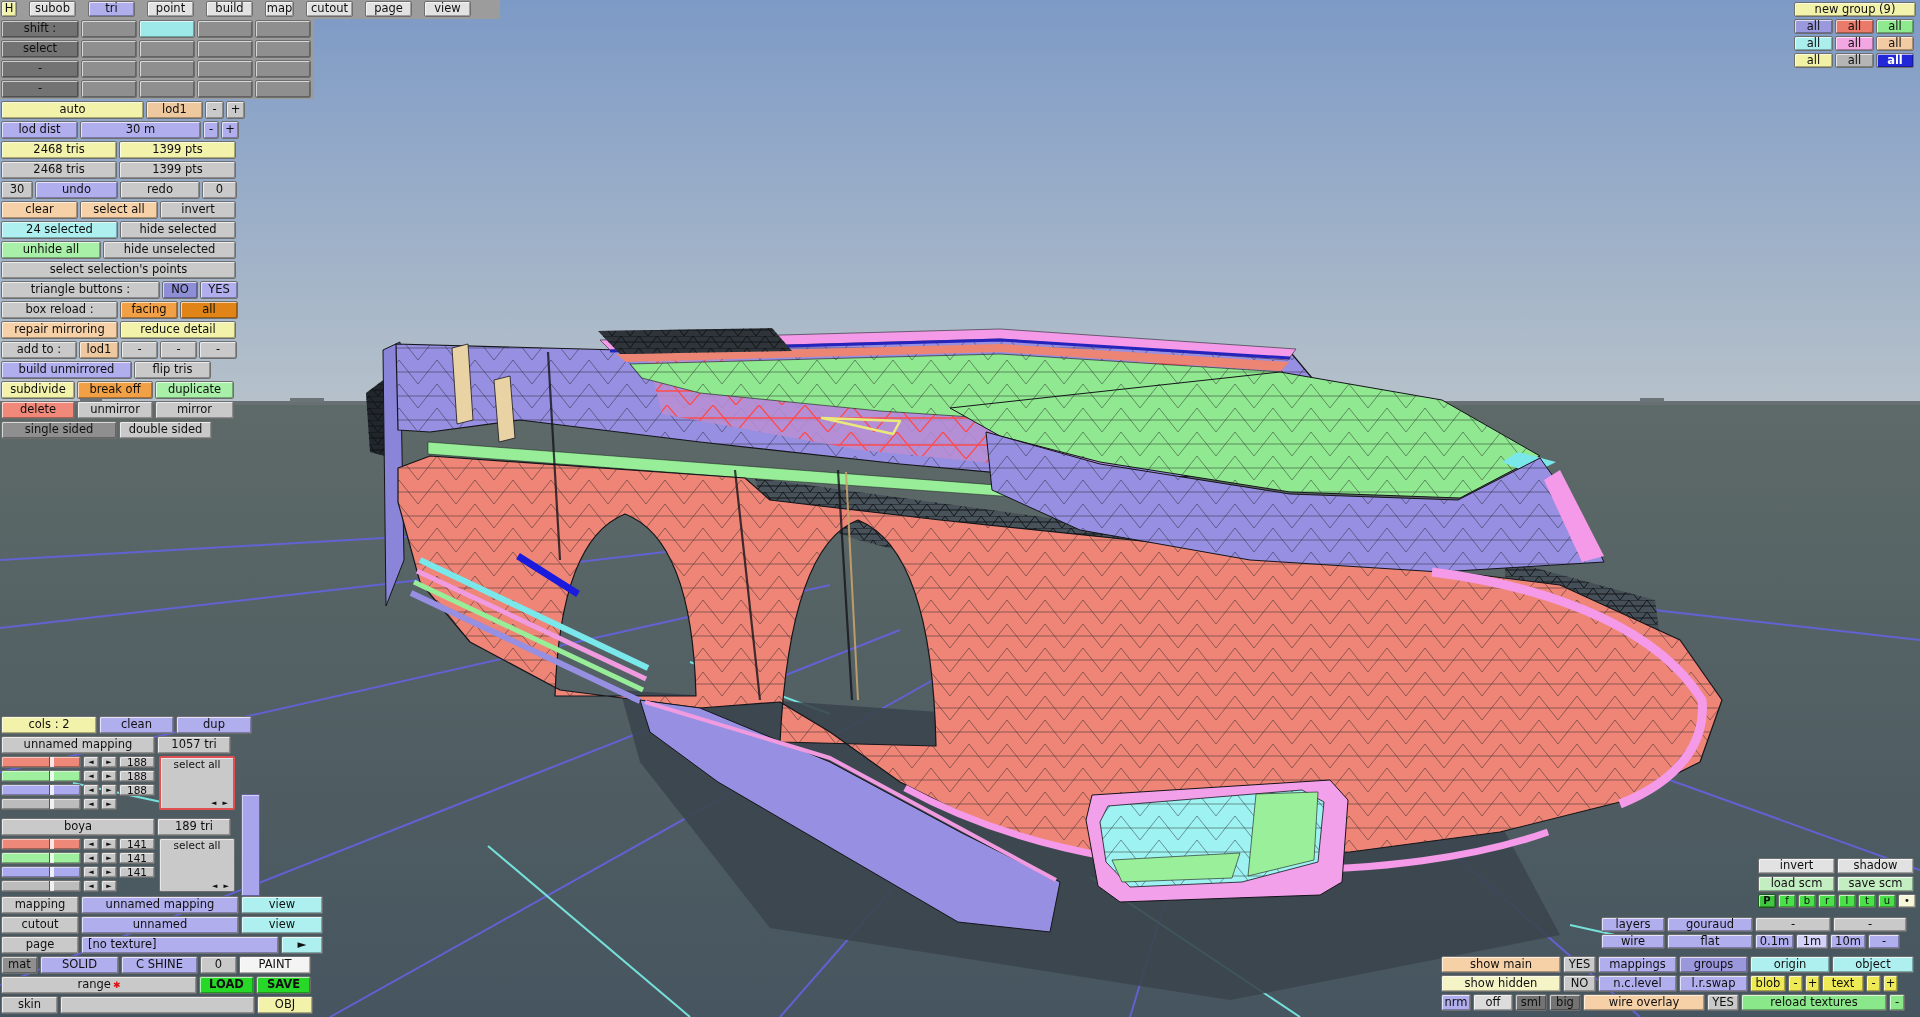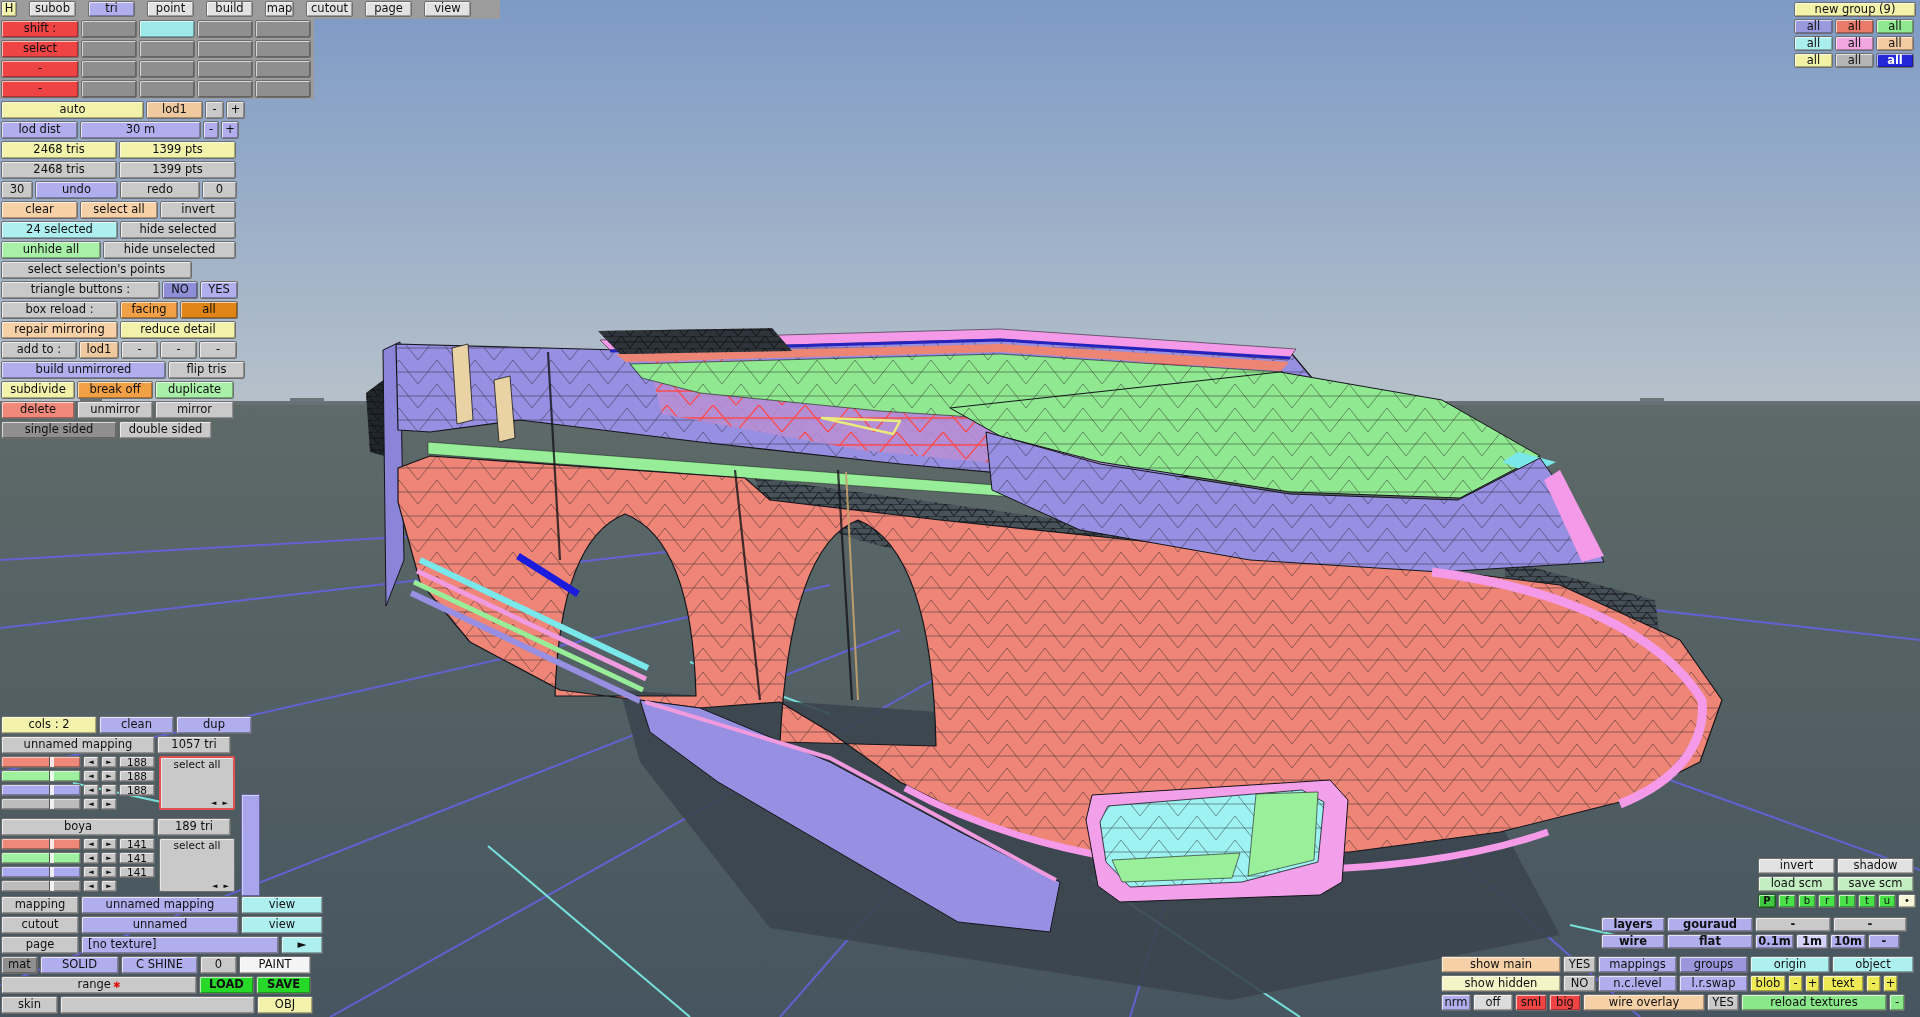--- a/index.html
+++ b/index.html
@@ -5,21 +5,21 @@
   html,body{margin:0;padding:0;background:#30363c;}
   .screen{position:relative;width:1920px;height:1017px;overflow:hidden;
     font-family:"DejaVu Sans","Liberation Sans",sans-serif;font-size:11.5px;color:#101010;}
   #vp{position:absolute;left:0;top:0;width:1920px;height:1017px;}
   .p{position:absolute;}
   .row{display:flex;gap:2px;margin-bottom:2px;}
   .b{box-sizing:border-box;height:18px;display:flex;align-items:center;justify-content:center;
      background:#c9c9c9;border:1px solid #6e6e6e;border-radius:2px;
      box-shadow:inset 1px 1px 0 rgba(255,255,255,.65),inset -1px -1px 0 rgba(0,0,0,.3);
      white-space:nowrap;overflow:hidden;line-height:1;}
-  .gy{background:#c9c9c9}.gy2{background:#ef4444}.gy3{background:#8f8f8f}
+  .gy{background:#c9c9c9}.gy2{background:#737373}.gy3{background:#8f8f8f}
   .yl{background:#f2f2aa}.ylB{background:#eeea55}.ylP{background:#f4f4c6}
   .pu{background:#b1aeee}.pu2{background:#9a97dd}.puS{background:#d4d2f8}
   .cy{background:#aef0f0}.pe{background:#f6d0a6}.or{background:#f2a045}.or2{background:#e08418}
   .gn{background:#a8efa8}.gnB{background:#28d828}.gnL{background:#c2eec2}.gnM{background:#8ae88a}
   .rd{background:#f0897a}.tan{background:#eec9a0}.wh{background:#f4f4f4}.whG{background:#e2e2e2}
   .dkb{background:#2228d8;color:#fff;font-weight:bold}.nob{background:#8e8ed6}
   .off{background:#dcdcdc}.small{font-size:10.5px}
   .menubar{left:0;top:0;width:500px;height:19px;background:#9c9c9c;display:flex;gap:12px;
      padding:1px 0 0 1px;box-sizing:border-box;}
   .menubar .b{height:16px}
@@ -43,21 +43,21 @@
      display:flex;flex-direction:column;justify-content:space-between;align-items:center;border-radius:2px;}
   .selall.hl{border:2px solid #e05050;}
   .selall .aa{align-self:flex-end;font-size:7px;padding:0 3px 1px 0;letter-spacing:2px;}
   .scrollstrip{left:240px;top:78px;width:17px;height:100px;background:#a9a5ec;border:1px solid #66629e;
      box-shadow:inset 1px 1px 0 rgba(255,255,255,.5);}
   .brow{left:1px;top:896px;}
   .star{color:#e01010;font-size:9px;margin-left:2px;}
   .invp{left:1758px;top:858px;width:162px;}
   .invp .b{height:16px}
   .proj .b{width:18px;height:14px;font-size:10px;padding:0}
-  .layp{left:1601px;top:917px;font-weight:bold;}
+  .layp{left:1601px;top:917px;}
   .layp .b{height:15px}
   .showp{left:1441px;top:956px;}
   .showp .b{height:17px}
   .bold{font-weight:bold}
 </style>
 </head>
 <body>
 
 <div class="screen">
 
@@ -256,21 +256,21 @@
   </div>
   <div class="row">
     <div class="b cy" style="width:117px">24 selected</div>
     <div class="b gy" style="width:116px">hide selected</div>
   </div>
   <div class="row">
     <div class="b gn" style="width:100px">unhide all</div>
     <div class="b gy" style="width:133px">hide unselected</div>
   </div>
   <div class="row">
-    <div class="b gy" style="width:191px">select selection's points</div>
+    <div class="b gy" style="width:235px">select selection's points</div>
   </div>
   <div class="row">
     <div class="b gy" style="width:159px">triangle buttons :</div>
     <div class="b nob" style="width:36px">NO</div>
     <div class="b pu" style="width:38px">YES</div>
   </div>
   <div class="row">
     <div class="b gy" style="width:117px">box reload :</div>
     <div class="b or" style="width:58px">facing</div>
     <div class="b or2" style="width:58px">all</div>
@@ -280,21 +280,21 @@
     <div class="b yl" style="width:116px">reduce detail</div>
   </div>
   <div class="row">
     <div class="b gy" style="width:76px">add to :</div>
     <div class="b tan" style="width:40px">lod1</div>
     <div class="b gy" style="width:37px">-</div>
     <div class="b gy" style="width:37px">-</div>
     <div class="b gy" style="width:38px">-</div>
   </div>
   <div class="row">
-    <div class="b pu" style="width:165px">build unmirrored</div>
+    <div class="b pu" style="width:131px">build unmirrored</div>
     <div class="b gy" style="width:77px">flip tris</div>
   </div>
   <div class="row">
     <div class="b yl" style="width:74px">subdivide</div>
     <div class="b or" style="width:76px">break off</div>
     <div class="b gn" style="width:79px">duplicate</div>
   </div>
   <div class="row">
     <div class="b rd" style="width:74px">delete</div>
     <div class="b gy" style="width:76px">unmirror</div>

